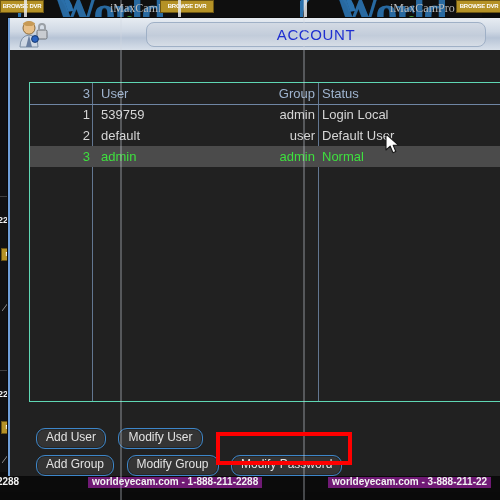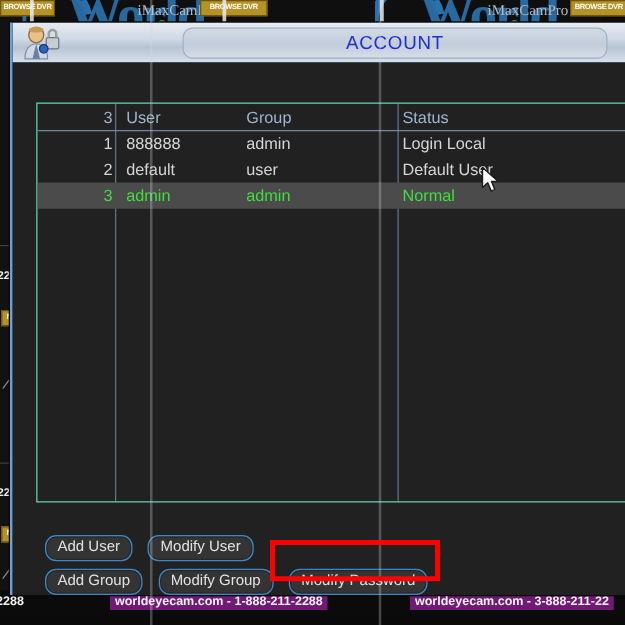--- a/index.html
+++ b/index.html
@@ -99,21 +99,21 @@
   .tbl-inner{position:absolute;inset:0;overflow:hidden;}
   .row{
     position:absolute;left:0;right:0;height:21px;
   }
   .row .cell{
     position:absolute;top:0;height:21px;line-height:21px;
     font-size:13px;white-space:nowrap;overflow:hidden;
   }
   .c-num{left:0;width:60px;text-align:right;}
   .c-user{left:66px;width:110px;padding-left:5px;}
-  .c-group{left:167px;width:105px;}
+  .c-group{left:180px;width:105px;text-align:right;}
   .c-status{left:292px;width:190px;}
   .row.header .cell{color:#9fb4cf;}
   .row.header{border-bottom:1px solid #6f86a4;}
   .row.data .cell{color:#d6d6d6;}
   .row.data.sel{background:#4b4b4b;}
   .row.data.sel .cell{color:#3ee03e;}
   .vsep{
     position:absolute;top:0;bottom:0;width:1px;background:#6f86a4;opacity:.85;
   }
   .vsep.s1{left:62px;}
@@ -227,21 +227,21 @@
 
           <div class="row header" style="top:0;">
             <div class="cell c-num">3</div>
             <div class="cell c-user">User</div>
             <div class="cell c-group">Group</div>
             <div class="cell c-status">Status</div>
           </div>
 
           <div class="row data" style="top:21px;">
             <div class="cell c-num">1</div>
-            <div class="cell c-user">888888</div>
+            <div class="cell c-user">539759</div>
             <div class="cell c-group">admin</div>
             <div class="cell c-status">Login Local</div>
           </div>
 
           <div class="row data" style="top:42px;">
             <div class="cell c-num">2</div>
             <div class="cell c-user">default</div>
             <div class="cell c-group">user</div>
             <div class="cell c-status">Default User</div>
           </div>

